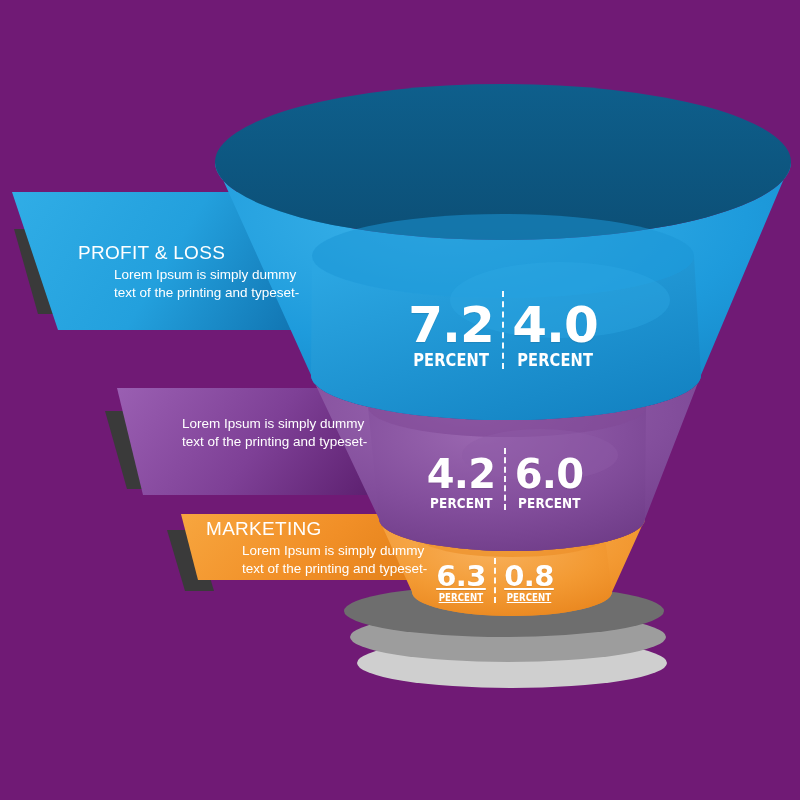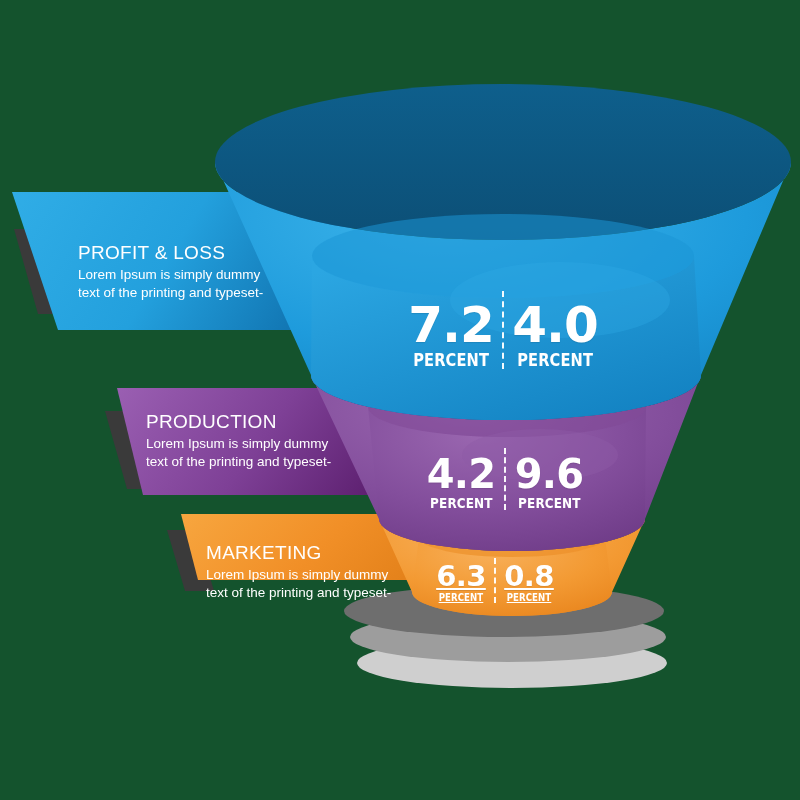--- a/index.html
+++ b/index.html
@@ -11,21 +11,21 @@
   body {
     width: 800px;
     height: 800px;
     overflow: hidden;
     font-family: "Liberation Sans", sans-serif;
   }
   #stage {
     position: relative;
     width: 800px;
     height: 800px;
-    background: #14532d;
+    background: #701a75;
   }
   #stage svg.layer {
     position: absolute;
     top: 0;
     left: 0;
     width: 800px;
     height: 800px;
   }
   .pct-group {
     position: absolute;
@@ -95,24 +95,25 @@
     line-height: 1.05;
     white-space: nowrap;
   }
   .banner-body {
     font-family: "Liberation Sans", sans-serif;
     font-weight: 400;
     font-size: 13.5px;
     line-height: 1.32;
     margin-top: 3px;
     white-space: nowrap;
+    margin-left: 36px;
   }
   #text-profit    { left: 78px;  top: 243px; }
   #text-production{ left: 146px; top: 412px; }
-  #text-marketing { left: 206px; top: 543px; }
+  #text-marketing { left: 206px; top: 519px; }
 </style>
 </head>
 <body>
 
 <div id="stage">
 
   <svg class="layer" viewBox="0 0 800 800">
     <defs>
 
       <linearGradient id="gBlueBody" x1="0" y1="0" x2="1" y2="0">
@@ -251,21 +252,20 @@
 
   <div class="banner-text" id="text-profit">
     <div class="banner-title">PROFIT &amp; LOSS</div>
     <div class="banner-body">
       <div>Lorem Ipsum is simply dummy</div>
       <div>text of the printing and typeset-</div>
     </div>
   </div>
 
   <div class="banner-text" id="text-production">
-    <div class="banner-title">PRODUCTION</div>
     <div class="banner-body">
       <div>Lorem Ipsum is simply dummy</div>
       <div>text of the printing and typeset-</div>
     </div>
   </div>
 
   <div class="banner-text" id="text-marketing">
     <div class="banner-title">MARKETING</div>
     <div class="banner-body">
       <div>Lorem Ipsum is simply dummy</div>
@@ -285,21 +285,21 @@
     </div>
   </div>
 
   <div class="pct-group" id="pct-purple">
     <div class="pct-cell">
       <div class="pct-value">4.2</div>
       <div class="pct-unit">PERCENT</div>
     </div>
     <div class="pct-divider"></div>
     <div class="pct-cell">
-      <div class="pct-value">9.6</div>
+      <div class="pct-value">6.0</div>
       <div class="pct-unit">PERCENT</div>
     </div>
   </div>
 
   <div class="pct-group" id="pct-orange">
     <div class="pct-cell">
       <div class="pct-value">6.3</div>
       <div class="pct-unit">PERCENT</div>
     </div>
     <div class="pct-divider"></div>

